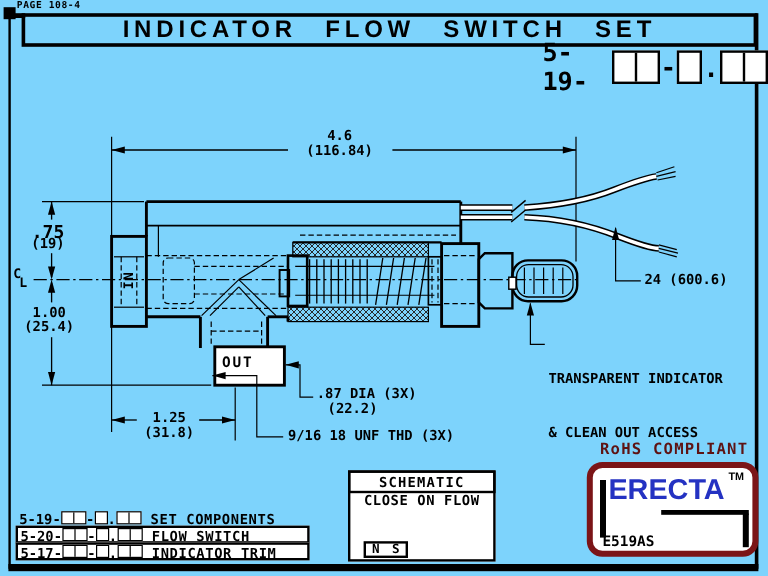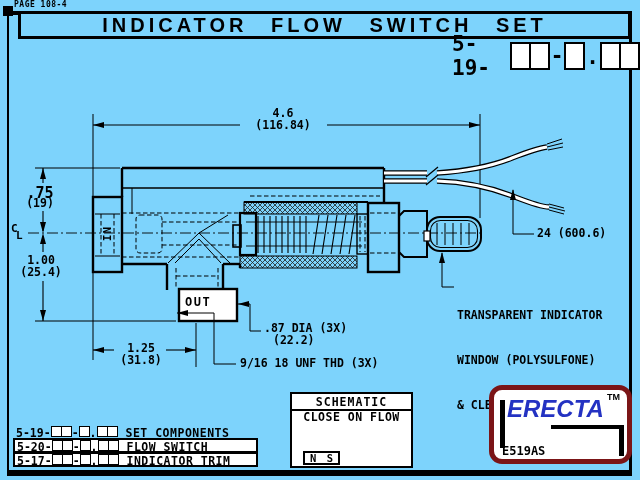--- a/index.html
+++ b/index.html
@@ -49,21 +49,21 @@
   .rohs{position:absolute;left:500px;top:367px;font-weight:bold;font-size:13px;color:#5e1313;
         letter-spacing:1px;}
   .logo{position:absolute;left:489px;top:385px;width:143px;height:79px;border:5px solid #7b1517;
         border-radius:13px;box-sizing:border-box;background:#fff;}
   .logo .tm{position:absolute;right:7px;top:2px;font-size:9px;font-weight:bold;
             font-family:"Liberation Sans",sans-serif;}
   .logo .vbar1{position:absolute;left:6px;top:10px;width:5px;height:48px;background:#000;}
   .logo .hbar{position:absolute;left:57px;top:35px;width:73px;height:4px;background:#000;}
   .logo .vbar2{position:absolute;right:3px;top:38px;width:5px;height:28px;background:#000;}
   .logo .erecta{position:absolute;left:13px;top:5px;font-family:"Liberation Sans",sans-serif;
-                font-weight:bold;font-size:24px;color:#2432c2;letter-spacing:0px;font-style:italic;}
+                font-weight:bold;font-size:24px;color:#2432c2;letter-spacing:0px;}
   .logo .switch{position:absolute;left:25px;top:32px;font-family:"Liberation Sans",sans-serif;
                 font-weight:bold;font-size:22px;color:#2432c2;}
   .logo .bigh{font-size:28px;}
   .logo .model{position:absolute;left:8px;bottom:1px;font-weight:bold;font-size:12px;}
   .rot{transform:rotate(-90deg);transform-origin:center center;}
 </style>
 </head>
 <body>
 
 <div id="page">
@@ -284,24 +284,24 @@
 
   <div class="t" style="left:240px;top:356px;font-size:11.5px;">9/16 18 UNF THD (3X)</div>
 
   <div class="t" style="left:537px;top:226px;font-size:11.5px;">24 (600.6)</div>
 
   <div class="t rot" style="left:95px;top:227px;width:24px;font-size:11px;letter-spacing:1px;text-align:center;">IN</div>
   <div class="t" style="left:185px;top:295px;font-size:12px;letter-spacing:1.5px;">OUT</div>
 
   <div class="t" style="left:457px;top:278px;font-size:11.5px;line-height:15px;">
     <div>TRANSPARENT INDICATOR</div>
-    <div>WINDOW (POLYSULFONE)</div>
     <div>&amp; CLEAN OUT ACCESS</div>
   </div>
 
+  <div class="rohs">RoHS COMPLIANT</div>
   <div class="logo">
     <span class="tm">TM</span>
     <span class="vbar1"></span>
     <span class="erecta">ERECTA</span>
     <span class="hbar"></span>
     <span class="vbar2"></span>
     <span class="model">E519AS</span>
   </div>
 
   <div class="comp" style="left:16px;top:426px;"><span>5-19-</span><span class="sbx"><span class="c"></span><span class="c"></span></span><span>-</span><span class="sbx"><span class="c"></span></span><span>.</span><span class="sbx"><span class="c"></span><span class="c"></span></span><span class="lbl">SET COMPONENTS</span></div>

